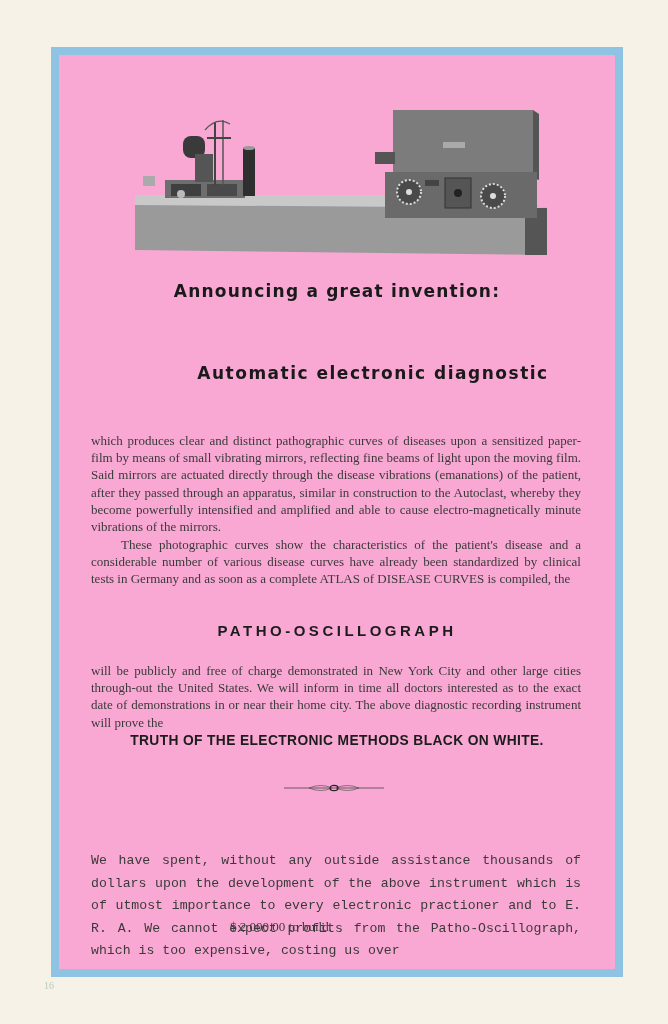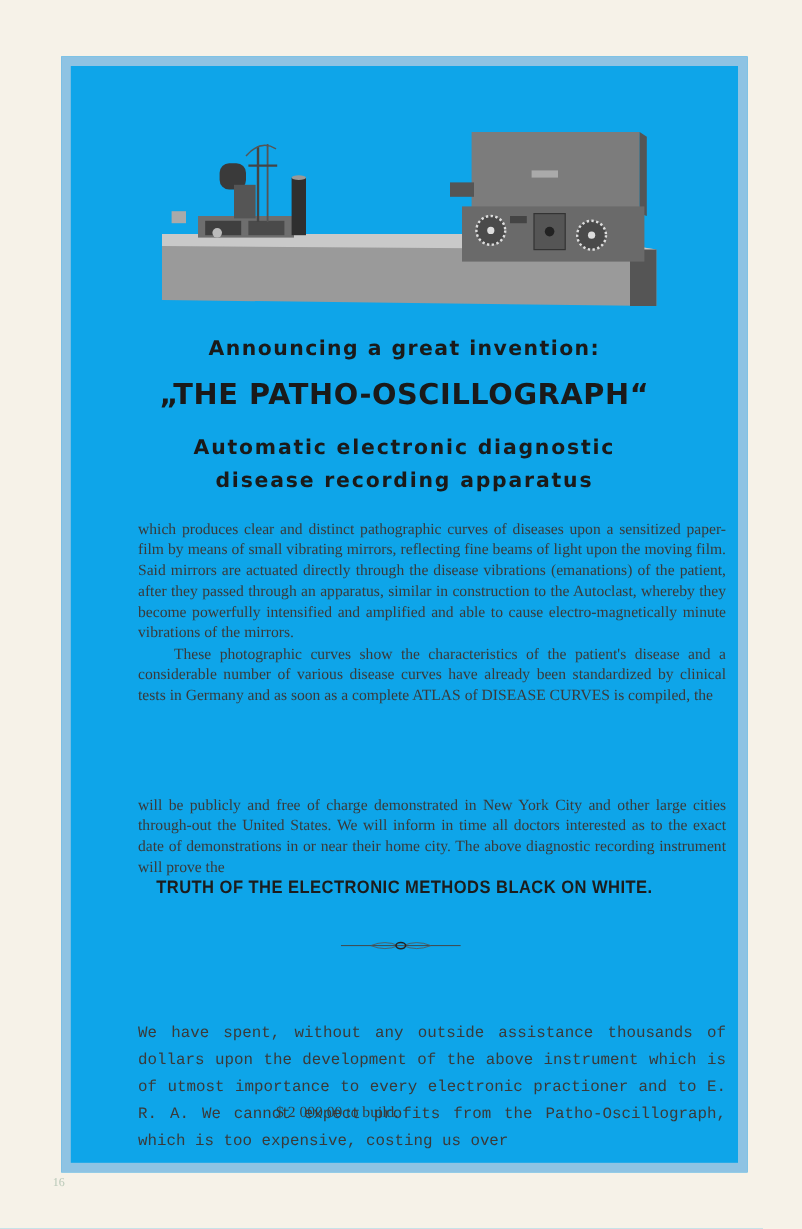--- a/index.html
+++ b/index.html
@@ -8,48 +8,47 @@
       background: #f6f2e8;
       position: relative;
       overflow: hidden;
       font-family: "Liberation Serif", serif;
     }
     .frame {
       position: absolute;
       left: 51px; top: 47px;
       width: 556px; height: 914px;
       border: 8px solid #8ec3e3;
-      background: #0ea5e9;
+      background: #f9a8d4;
     }
     .photo {
       position: absolute;
       left: 76px; top: 55px;
       width: 414px; height: 145px;
     }
     .headline {
       position: absolute; left: 0; width: 556px;
       text-align: center;
       font-family: "DejaVu Sans", sans-serif;
       font-weight: bold;
       color: #1a1a1a;
     }
     .h-announce { top: 226px; font-size: 17px; letter-spacing: 1.2px; }
     .h-title { top: 260px; font-size: 24px; letter-spacing: 0.5px; }
-    .h-sub1 { top: 308px; font-size: 17px; letter-spacing: 1.5px; }
+    .h-sub1 { top: 308px; font-size: 17px; letter-spacing: 1.5px; padding-left: 36px; }
     .h-sub2 { top: 336px; font-size: 17px; letter-spacing: 1.5px; }
 
     .para {
       position: absolute;
       left: 32px; width: 490px;
       font-size: 13px;
       line-height: 17.2px;
       color: #3a3a3a;
       text-align: justify;
       text-align-last: left;
-      margin-left: 24px;
     }
     .p1 { top: 364px; }
     .p2 { top: 468px; text-indent: 30px; }
     .p3 { top: 594px; }
     .p4 { top: 782px; line-height: 22.5px; font-size: 13.2px; font-family: Liberation Mono, monospace; }
     .p4-last { position: absolute; top: 864px; left: 0; width: 444px; text-align: center; font-size: 13px; color: #3a3a3a; }
 
     .mid-heading {
       position: absolute; left: 0; width: 556px;
       text-align: center;
@@ -102,27 +101,26 @@
     <circle cx="274" cy="82" r="12" fill="#4a4a4a" stroke="#ddd" stroke-width="2" stroke-dasharray="2 2"></circle>
     <circle cx="274" cy="82" r="3" fill="#ddd"></circle>
     <circle cx="358" cy="86" r="12" fill="#4a4a4a" stroke="#ddd" stroke-width="2" stroke-dasharray="2 2"></circle>
     <circle cx="358" cy="86" r="3" fill="#ddd"></circle>
     <rect x="310" y="68" width="26" height="30" fill="#555" stroke="#333"></rect>
     <circle cx="323" cy="83" r="4" fill="#222"></circle>
     <rect x="290" y="70" width="14" height="6" fill="#444"></rect>
   </svg>
 
   <div class="headline h-announce">Announcing a great invention:</div>
-  <div class="headline h-title">„THE PATHO-OSCILLOGRAPH“</div>
   <div class="headline h-sub1">Automatic electronic diagnostic</div>
-  <div class="headline h-sub2">disease recording apparatus</div>
 
   <p class="para p1">which produces clear and distinct pathographic curves of diseases upon a sensitized paper-film by means of small vibrating mirrors, reflecting fine beams of light upon the moving film.  Said mirrors are actuated directly through the disease vibrations (emanations) of the patient, after they passed through an apparatus, similar in construction to the Autoclast, whereby they become powerfully intensified and amplified and able to cause electro-magnetically minute vibrations of the mirrors.</p>
   <p class="para p2">These photographic curves show the characteristics of the patient's disease and a considerable number of various disease curves have already been standardized by clinical tests in Germany and as soon as a complete ATLAS of DISEASE CURVES is compiled, the</p>
 
+  <div class="mid-heading mh-patho">PATHO-OSCILLOGRAPH</div>
 
   <p class="para p3">will be publicly and free of charge demonstrated in New York City and other large cities through-out the United States.  We will inform in time all doctors interested as to the exact date of demonstrations in or near their home city.  The above diagnostic recording instrument will prove the</p>
 
   <div class="mid-heading mh-truth">TRUTH OF THE ELECTRONIC METHODS BLACK ON WHITE.</div>
 
   <svg class="ornament" viewBox="0 0 100 12">
     <line x1="0" y1="6" x2="100" y2="6" stroke="#444" stroke-width="0.8"></line>
     <path d="M25 6 Q37 1 48 6 Q37 11 25 6 Z" fill="none" stroke="#555" stroke-width="0.7"></path>
     <path d="M52 6 Q63 1 75 6 Q63 11 52 6 Z" fill="none" stroke="#555" stroke-width="0.7"></path>
     <ellipse cx="50" cy="6" rx="4" ry="2.6" fill="none" stroke="#222" stroke-width="1.2"></ellipse>

